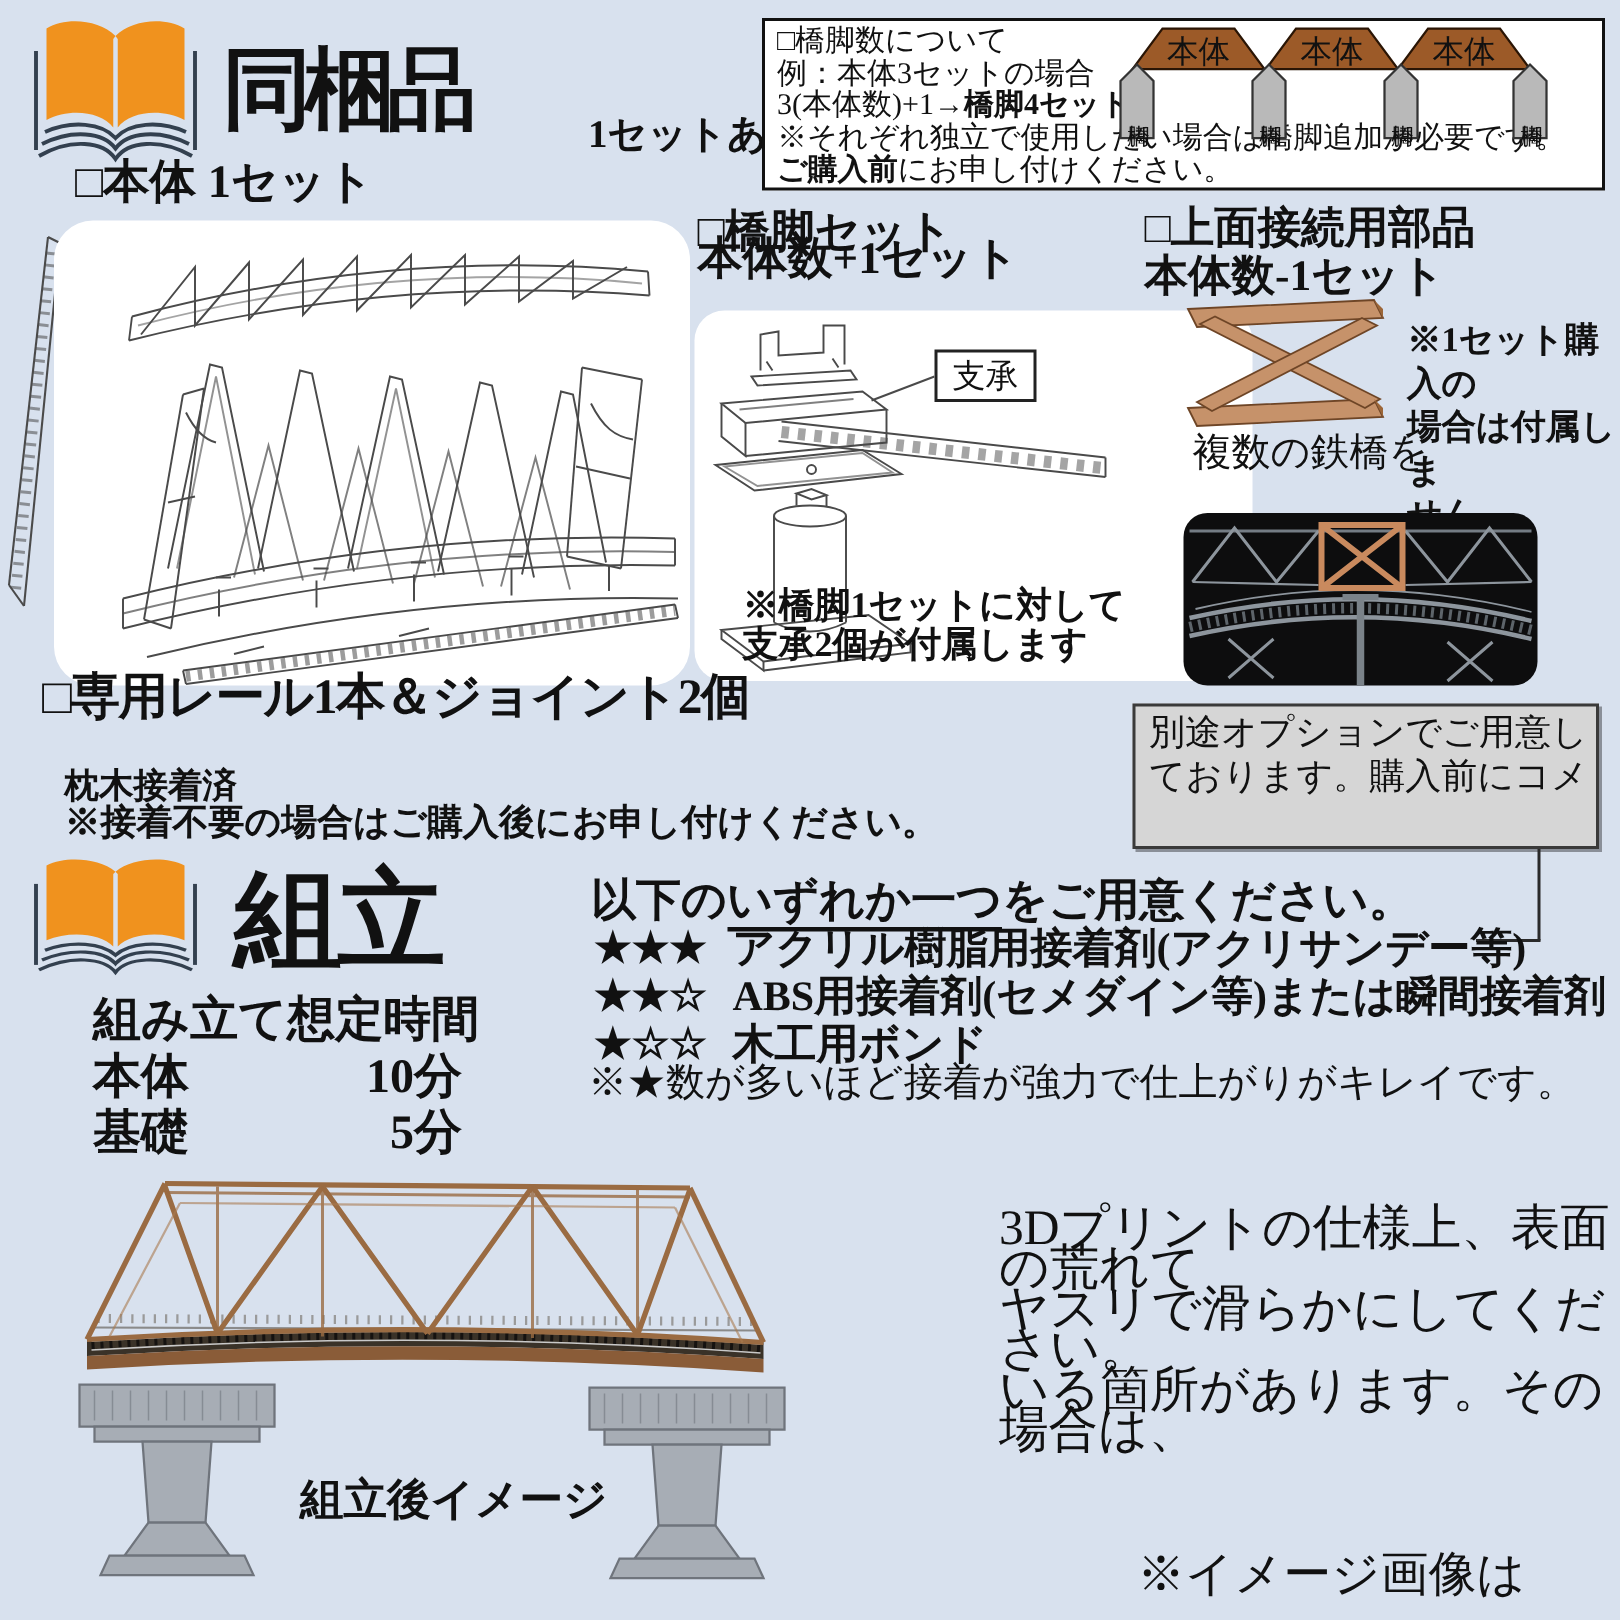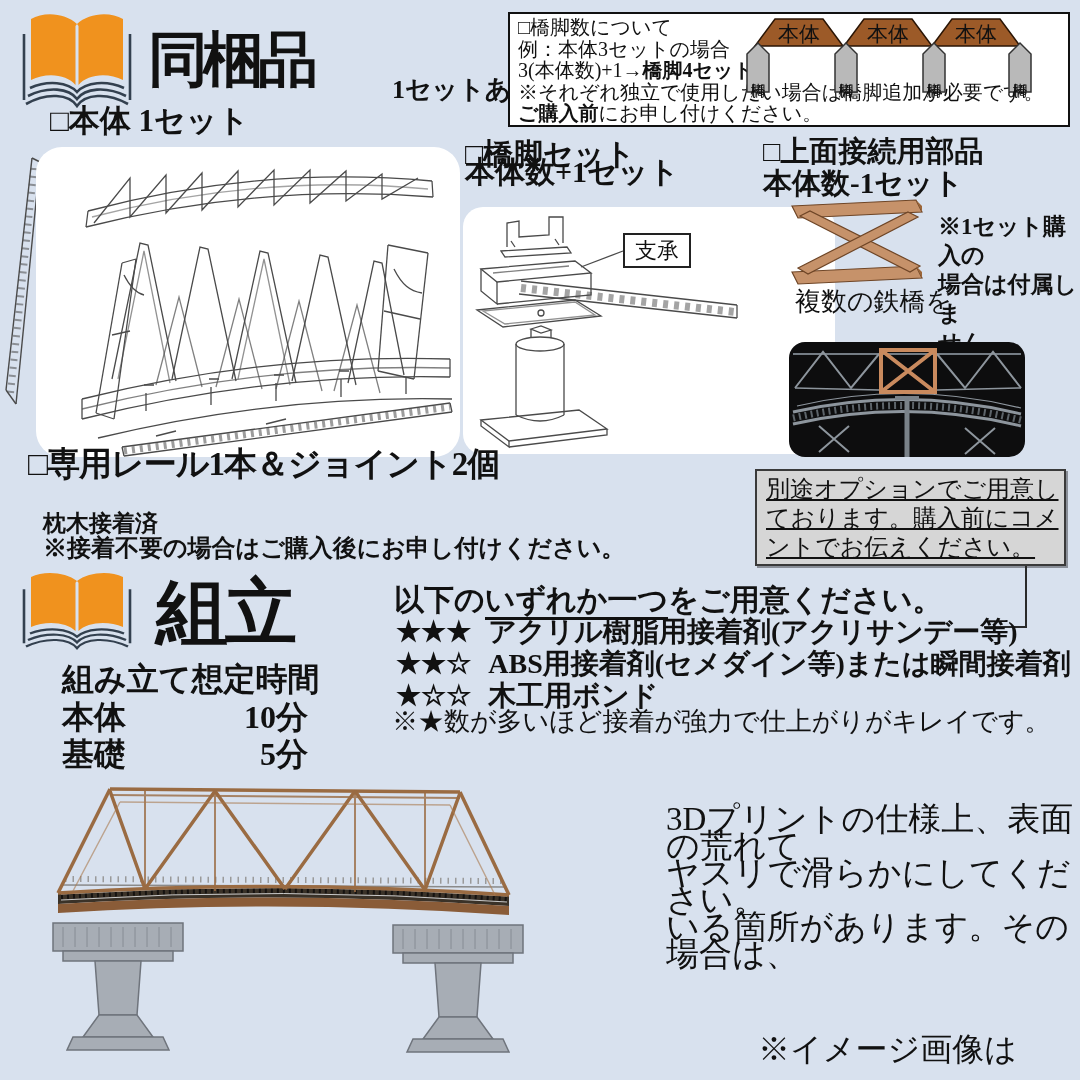--- a/index.html
+++ b/index.html
@@ -171,20 +171,24 @@
         <path d="M53,208 Q77,220 101,208"></path>
 
         <path d="M18,213 L116,203 L144,222 L46,234 Z"></path>
         <path d="M18,213 L18,219 L46,240 L46,234"></path>
         <path d="M46,240 L144,228 L144,222"></path>
 
         <path d="M160,44 L118,60"></path>
       </g>
     </svg>
     <div class="abs" style="left:160px;top:26px;width:64px;height:31px;background:#fff;border:2px solid #222;display:flex;align-items:center;justify-content:center;font-size:22px;">支承</div>
+    <div class="abs note" style="left:32px;top:184px;font-size:24px;line-height:26px;">
+      <div>※橋脚1セットに対して</div>
+      <div>支承2個が付属します</div>
+    </div>
   </div>
 
   <div class="abs hd" style="left:763px;top:132px;font-size:29px;">□上面接続用部品</div>
   <div class="abs hd" style="left:763px;top:164px;font-size:29px;">本体数-1セット</div>
 
   <div class="abs" style="left:786px;top:196px;width:142px;height:94px;">
     <svg width="142" height="94" viewBox="0 0 142 94">
       <g fill="#c6926a" stroke="#6e4526" stroke-width="1.2">
         <polygon points="6,10 130,4 136,16 12,22"></polygon>
         <polygon points="6,76 130,70 136,82 12,88"></polygon>
@@ -220,24 +224,23 @@
         <path d="M106,56 L130,56" stroke-width="4" stroke="#7a8289"></path>
       </g>
       <g stroke="#c98a5e" stroke-width="4" fill="none">
         <rect x="92" y="8" width="54" height="42"></rect>
         <path d="M92,8 L146,50 M146,8 L92,50"></path>
       </g>
     </svg>
   </div>
 
   <div class="abs" style="left:755px;top:469px;width:307px;height:93px;background:#d6d6d6;border:2px solid #3a3a3a;box-shadow:2px 2px 0 #8a8f98;">
-    <div class="abs" style="left:9px;top:4px;font-size:24px;line-height:29px;text-decoration:underline;">
+    <div class="abs" style="left:9px;top:4px;font-size:24px;line-height:29px;">
       <div>別途オプションでご用意し</div>
       <div>ております。購入前にコメ</div>
-      <div>ントでお伝えください。</div>
     </div>
   </div>
   <div class="abs line" style="left:1025px;top:566px;width:2px;height:61px;"></div>
   <div class="abs line" style="left:984px;top:626px;width:43px;height:2px;"></div>
 
   <div class="abs hd" style="left:28px;top:442px;font-size:33px;letter-spacing:-1px;">□専用レール1本＆ジョイント2個</div>
   <div class="abs note" style="left:43px;top:508px;font-size:23px;">枕木接着済</div>
   <div class="abs note" style="left:43px;top:532px;font-size:24px;">※接着不要の場合はご購入後にお申し付けください。</div>
 
   <div class="abs" style="left:14px;top:568px;width:126px;height:90px;">
@@ -326,16 +329,17 @@
       <g stroke="#9a6b42" stroke-width="2" fill="none" opacity="0.8">
         <path d="M95,20 L445,23"></path>
         <path d="M200,16 L200,116 M340,16 L340,117 M130,16 L130,114 M410,18 L410,115"></path>
       </g>
       <g stroke="#aa7b50" stroke-width="1.5" fill="none" opacity="0.6">
         <path d="M105,27 L435,30"></path>
         <path d="M105,27 L58,116 M435,30 L480,120"></path>
       </g>
     </svg>
   </div>
+  <div class="abs hd" style="left:200px;top:980px;font-size:29px;">組立後イメージ</div>
 
   <div class="abs" style="left:758px;top:1028px;font-size:32px;">※イメージ画像はR481</div>
 
 </div>
 
 </body></html>

